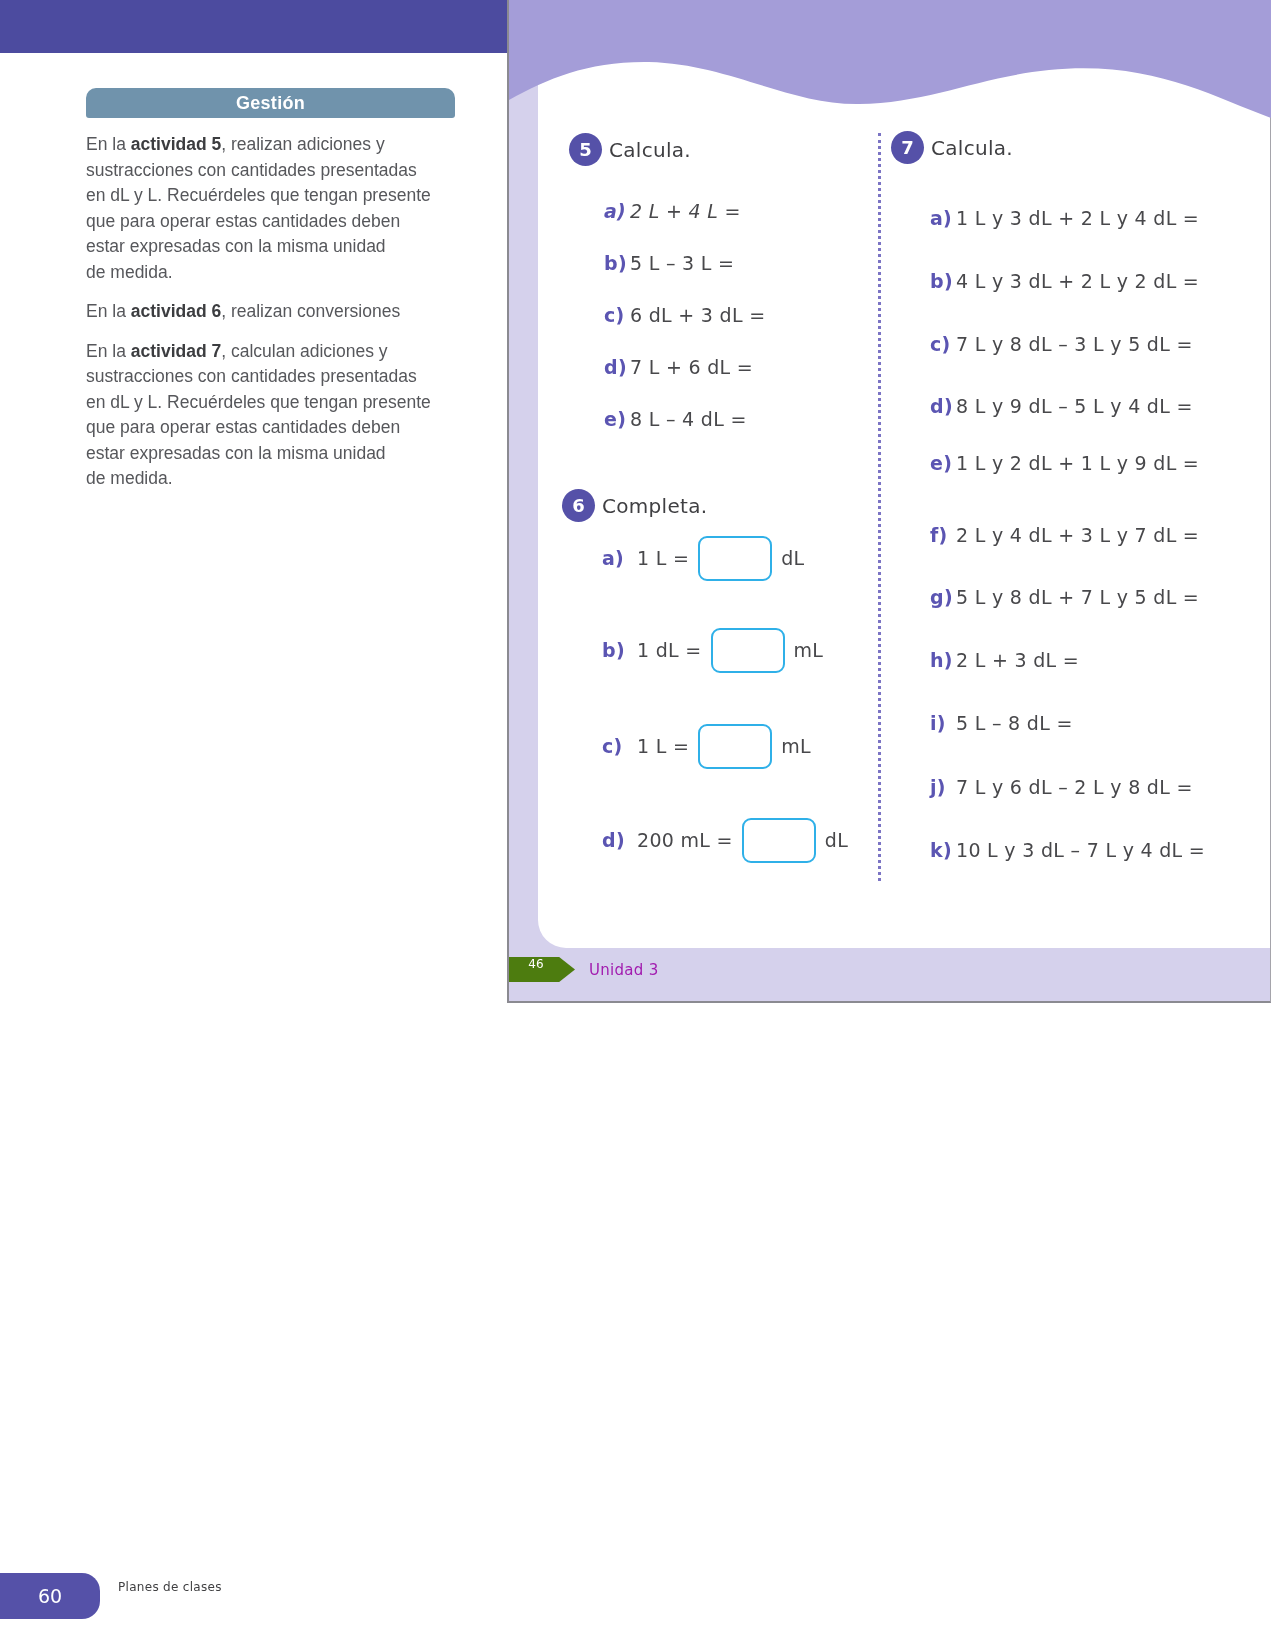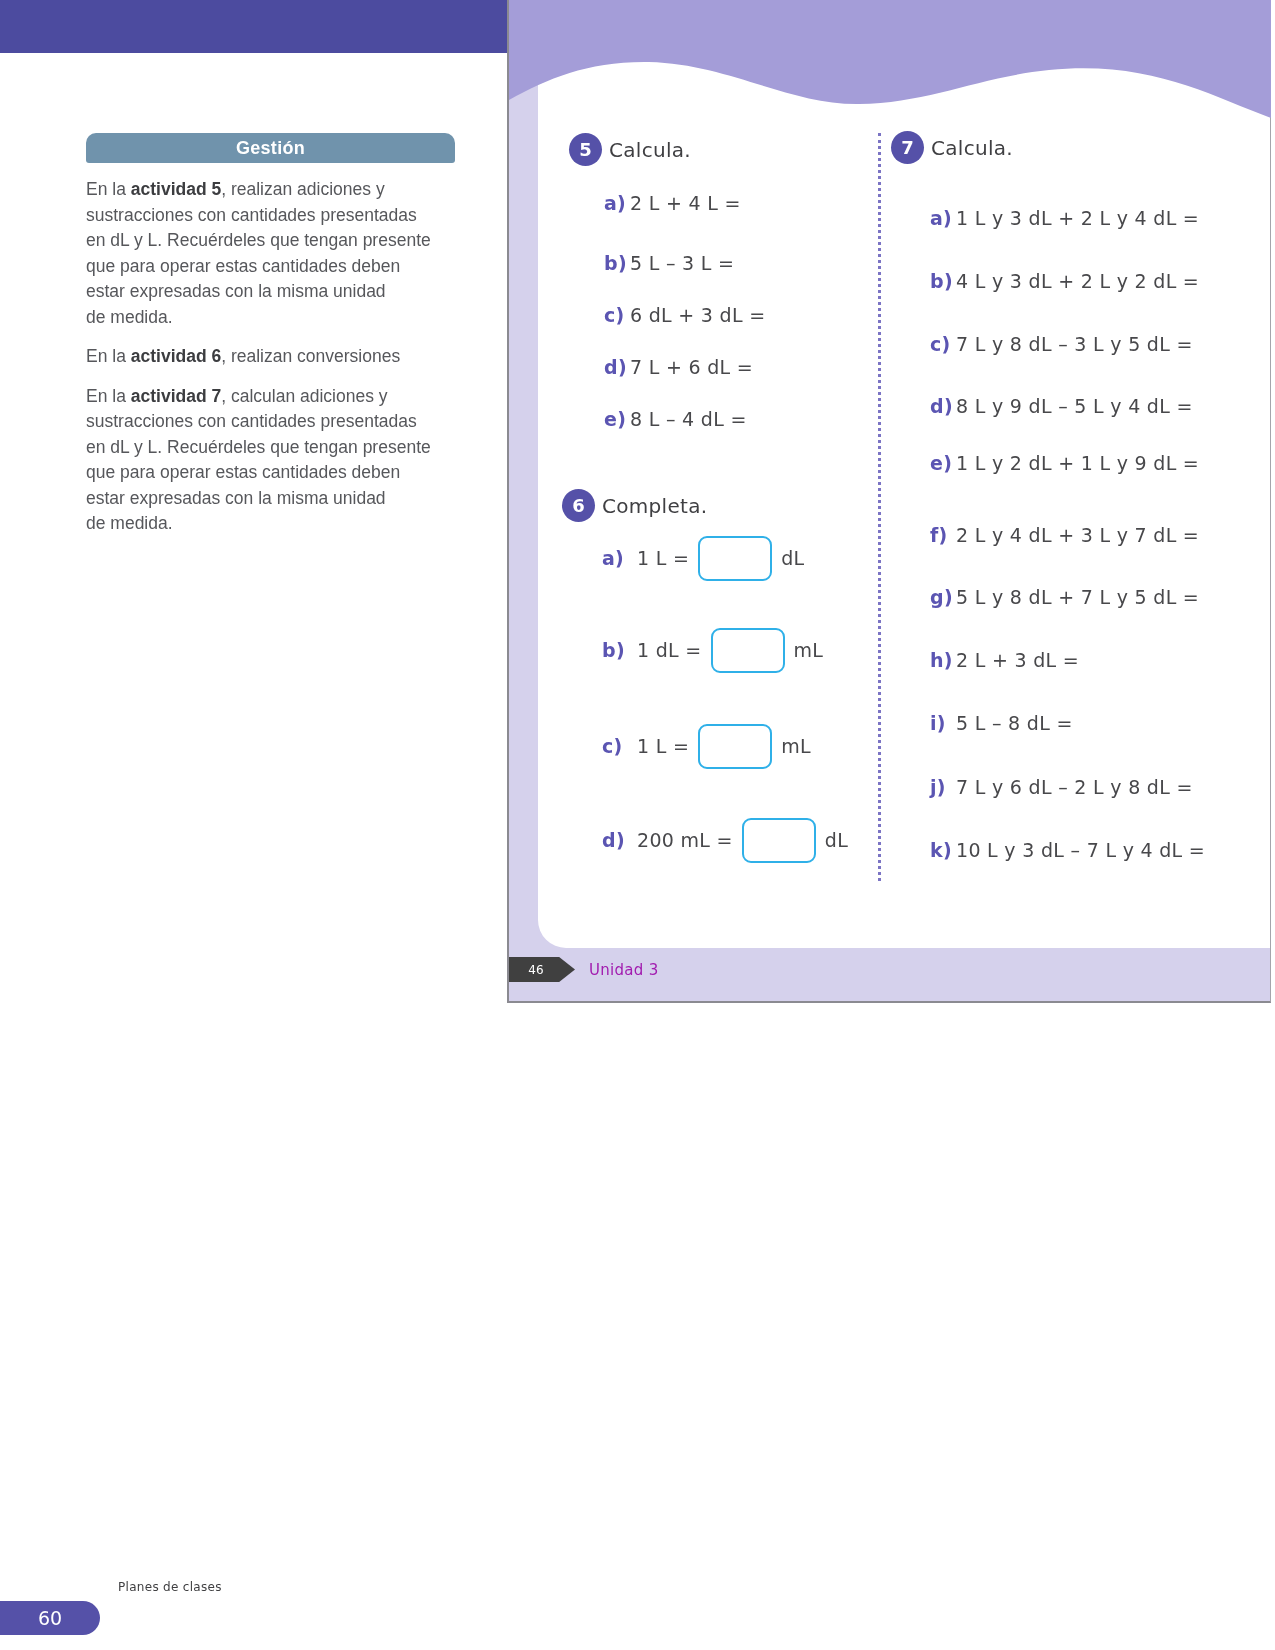--- a/index.html
+++ b/index.html
@@ -3,21 +3,21 @@
 <meta charset="utf-8">
 <style>
   html,body{margin:0;padding:0;background:#ffffff;}
   body{width:1275px;height:1650px;position:relative;overflow:hidden;
        font-family:"Liberation Sans",sans-serif;}
 
   
   .top-band{position:absolute;left:0;top:0;width:508px;height:53px;background:#4c4b9f;}
 
   
-  .left-col{position:absolute;left:86px;top:88px;width:382px;margin-top:45px;}
+  .left-col{position:absolute;left:86px;top:88px;width:382px;}
   .gestion-header{height:30px;width:369px;background:#7093ac;border-radius:10px 10px 3px 3px;
     color:#ffffff;font-size:18px;font-weight:bold;display:flex;align-items:center;justify-content:center;
     letter-spacing:.3px;}
   .para{margin-top:14px;color:#56575b;font-size:17.5px;line-height:25.5px;}
   .para b{color:#3c3d40;}
   .pline{white-space:nowrap;}
 
   
   .page-scan{position:absolute;left:507px;top:0;width:764px;height:1003px;background:#d5d1ec;
     border-left:2px solid #8b8a91;border-right:1px solid #a5a4ab;border-bottom:2px solid #8b8a91;
@@ -33,30 +33,30 @@
   .ws-row{position:absolute;font-size:19px;color:#48484b;letter-spacing:.3px;white-space:nowrap;}
   .item-letter{display:inline-block;min-width:26px;color:#5b55b2;font-weight:bold;}
   .row6{position:absolute;display:flex;align-items:center;gap:9px;font-size:19px;color:#48484b;
     letter-spacing:.3px;white-space:nowrap;}
   .answer-box{display:inline-block;width:70px;height:41px;background:#ffffff;
     border:2.5px solid #2fb0e8;border-radius:9px;}
 
   .divider{position:absolute;left:369px;top:133px;height:748px;width:0;
     border-left:3.5px dotted #7b74c4;}
 
-  .scan-footer-badge{position:absolute;left:0;top:957px;width:66px;height:25px;background:#404040;
+  .scan-footer-badge{position:absolute;left:0;top:957px;width:66px;height:25px;background:#4d7c0f;
     clip-path:polygon(0 0,76% 0,100% 50%,76% 100%,0 100%);
-    color:#ffffff;font-size:12px;display:flex;align-items:center;justify-content:center;
+    color:#ffffff;font-size:12px;display:flex;justify-content:center;
     padding-right:12px;box-sizing:border-box;}
   .scan-footer-label{position:absolute;left:80px;top:961px;color:#a21caf;font-size:15px;letter-spacing:.3px;}
 
   
-  .footer-pill{position:absolute;left:0;top:1573px;width:100px;height:34px;background:#5551a8;
+  .footer-pill{position:absolute;left:0;top:1573px;width:100px;height:46px;background:#5551a8;
     border-radius:0 18px 18px 0;color:#ffffff;font-size:19px;
-    display:flex;align-items:center;justify-content:center;font-family:"DejaVu Sans",sans-serif;margin-top:28px;}
+    display:flex;align-items:center;justify-content:center;font-family:"DejaVu Sans",sans-serif;}
   .footer-label{position:absolute;left:118px;top:1580px;color:#3f3f41;font-size:12px;
     letter-spacing:.3px;font-family:"DejaVu Sans",sans-serif;}
 </style>
 </head>
 <body>
 
 <div class="top-band"></div>
 
 <div class="left-col">
   <div class="gestion-header">
@@ -91,21 +91,21 @@
 
   <svg class="wave" viewBox="0 0 762 140" preserveAspectRatio="none">
     <path d="M0,0 H762 V118 C700,95 640,60 540,70 C470,77 420,103 350,104 C280,105 220,64 140,62 C80,61 40,78 0,100 Z" fill="#a49dd8"></path>
   </svg>
 
   <div class="act-badge" style="left:60px;top:133px;">
     <span>5</span>
   </div>
   <div class="act-title" style="left:100px;top:138px;">Calcula.</div>
 
-  <div class="ws-row" style="left:95px;top:192px;">
+  <div class="ws-row" style="left:95px;top:200px;font-style:italic;">
     <span class="item-letter">a)</span><span>2 L + 4 L =</span>
   </div>
   <div class="ws-row" style="left:95px;top:252px;">
     <span class="item-letter">b)</span><span>5 L – 3 L =</span>
   </div>
   <div class="ws-row" style="left:95px;top:304px;">
     <span class="item-letter">c)</span><span>6 dL + 3 dL =</span>
   </div>
   <div class="ws-row" style="left:95px;top:356px;">
     <span class="item-letter">d)</span><span>7 L + 6 dL =</span>

